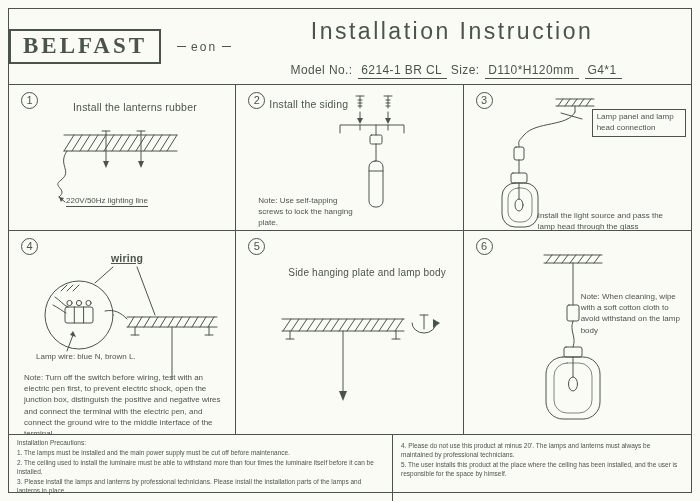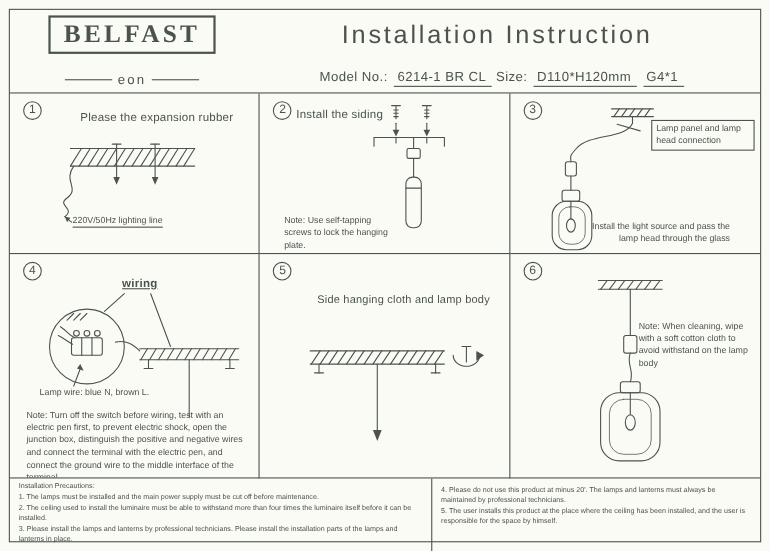--- a/index.html
+++ b/index.html
@@ -11,21 +11,21 @@
     position:relative;
   }
   .page { position:absolute; inset:0; background:var(--paper, #fbfbf6); }
   .sheet {
     position:absolute; left:8px; top:8px; width:684px; height:485px;
     border:1.5px solid var(--ink, #4a544c);
     display:flex; flex-direction:column;
   }
   
   header { height:76px; border-bottom:1.5px solid var(--ink,#4a544c); display:flex; flex:0 0 auto; }
-  .logo-wrap { width:222px; display:flex; flex-direction:column; align-items:center; justify-content:center; gap:16px; }
+  .logo-wrap { width:222px; display:flex; flex-direction:row; align-items:center; justify-content:center; gap:16px; }
   .logo-box {
     border:2px solid var(--ink,#4a544c); padding:2px 12px 4px 12px;
     font-family:"Liberation Serif", serif; font-weight:bold; font-size:23px;
     letter-spacing:3px; line-height:1.1;
   }
   .logo-sub { display:flex; align-items:center; width:122px; gap:5px; font-size:12px; letter-spacing:2px; }
   .logo-sub .rule { flex:1; border-top:1.2px solid var(--ink,#4a544c); height:0; }
   .title-area { flex:1; position:relative; }
   .doc-title {
     position:absolute; top:9px; left:0; right:18px; text-align:center;
@@ -89,21 +89,21 @@
           <span class="val">D110*H120mm</span>
           <span class="val lbl">G4*1</span>
         </div>
       </div>
     </header>
 
     <div class="grid">
 
       <section class="p">
         <div class="num">1</div>
-        <div class="ptitle" style="left:64px; top:16px;">Please the expansion rubber</div>
+        <div class="ptitle" style="left:64px; top:16px;">Install the lanterns rubber</div>
         <svg class="art" width="228" height="146" viewBox="0 0 228 146" fill="none" stroke="currentColor" stroke-width="1" stroke-linecap="round">
           <line x1="55" y1="50" x2="168" y2="50"></line>
           <line x1="55" y1="66" x2="168" y2="66"></line>
           <path d="M55 66 L65 50 M63 66 L73 50 M71 66 L81 50 M79 66 L89 50 M87 66 L97 50 M95 66 L105 50 M103 66 L113 50 M111 66 L121 50 M119 66 L129 50 M127 66 L137 50 M135 66 L145 50 M143 66 L153 50 M151 66 L161 50 M158 66 L168 50"></path>
           <line x1="97" y1="46" x2="97" y2="78"></line>
           <line x1="93" y1="46" x2="101" y2="46"></line>
           <polygon points="94,76 100,76 97,83" fill="currentColor" stroke="none"></polygon>
           <line x1="132" y1="46" x2="132" y2="78"></line>
           <line x1="128" y1="46" x2="136" y2="46"></line>
           <polygon points="129,76 135,76 132,83" fill="currentColor" stroke="none"></polygon>
@@ -151,21 +151,21 @@
           <rect x="50" y="62" width="10" height="13" rx="2"></rect>
           <line x1="55" y1="75" x2="55" y2="88"></line>
           <rect x="47" y="88" width="16" height="10" rx="2"></rect>
           <rect x="38" y="98" width="36" height="44" rx="13"></rect>
           <rect x="44" y="103" width="24" height="34" rx="10" stroke-width="0.7"></rect>
           <line x1="55" y1="98" x2="55" y2="114"></line>
           <ellipse cx="55" cy="120" rx="4" ry="6"></ellipse>
           <line x1="118" y1="34" x2="97" y2="28"></line>
         </svg>
         <div class="callout" style="left:118px; top:24px; width:94px;margin-left:10px;">Lamp panel and lamp head connection</div>
-        <div class="pnote" style="left:74px; top:115px; width:126px;text-align:right;">Install the light source and pass the lamp head through the glass</div>
+        <div class="pnote" style="left:74px; top:125px; width:126px;">Install the light source and pass the lamp head through the glass</div>
       </section>
 
       <section class="p">
         <div class="num">4</div>
         <div class="ptitle b" style="left:102px; top:21px;">wiring</div>
         <svg class="art" width="228" height="204" viewBox="0 0 228 204" fill="none" stroke="currentColor" stroke-width="1" stroke-linecap="round">
           <line x1="104" y1="36" x2="86" y2="52"></line>
           <line x1="128" y1="36" x2="146" y2="84"></line>
           <circle cx="70" cy="84" r="34"></circle>
           <rect x="56" y="76" width="28" height="16" rx="2"></rect>
@@ -187,21 +187,21 @@
           <path d="M96 80 C 106 78, 112 82, 118 88"></path>
           <line x1="58" y1="120" x2="64" y2="104"></line>
           <polygon points="61,104 67,106 64,100" fill="currentColor" stroke="none"></polygon>
         </svg>
         <div class="plabel" style="left:27px; top:121px;">Lamp wire: blue N, brown L.</div>
         <div class="pnote" style="left:15px; top:141px; width:201px;">Note: Turn off the switch before wiring, test with an electric pen first, to prevent electric shock, open the junction box, distinguish the positive and negative wires and connect the terminal with the electric pen, and connect the ground wire to the middle interface of the terminal.</div>
       </section>
 
       <section class="p">
         <div class="num">5</div>
-        <div class="ptitle" style="left:52px; top:36px; font-size:10px;">Side hanging cloth and lamp body</div>
+        <div class="ptitle" style="left:52px; top:36px; font-size:10px;">Side hanging plate and lamp body</div>
         <svg class="art" width="228" height="204" viewBox="0 0 228 204" fill="none" stroke="currentColor" stroke-width="1" stroke-linecap="round">
           <line x1="46" y1="88" x2="168" y2="88"></line>
           <line x1="46" y1="100" x2="168" y2="100"></line>
           <path d="M47 100 L55 88 M55 100 L63 88 M63 100 L71 88 M71 100 L79 88 M79 100 L87 88 M87 100 L95 88 M95 100 L103 88 M103 100 L111 88 M111 100 L119 88 M119 100 L127 88 M127 100 L135 88 M135 100 L143 88 M143 100 L151 88 M151 100 L159 88 M159 100 L167 88"></path>
           <line x1="54" y1="100" x2="54" y2="108"></line>
           <line x1="50" y1="108" x2="58" y2="108"></line>
           <line x1="160" y1="100" x2="160" y2="108"></line>
           <line x1="156" y1="108" x2="164" y2="108"></line>
           <line x1="107" y1="100" x2="107" y2="162"></line>
           <polygon points="103,160 111,160 107,170" fill="currentColor" stroke="none"></polygon>

